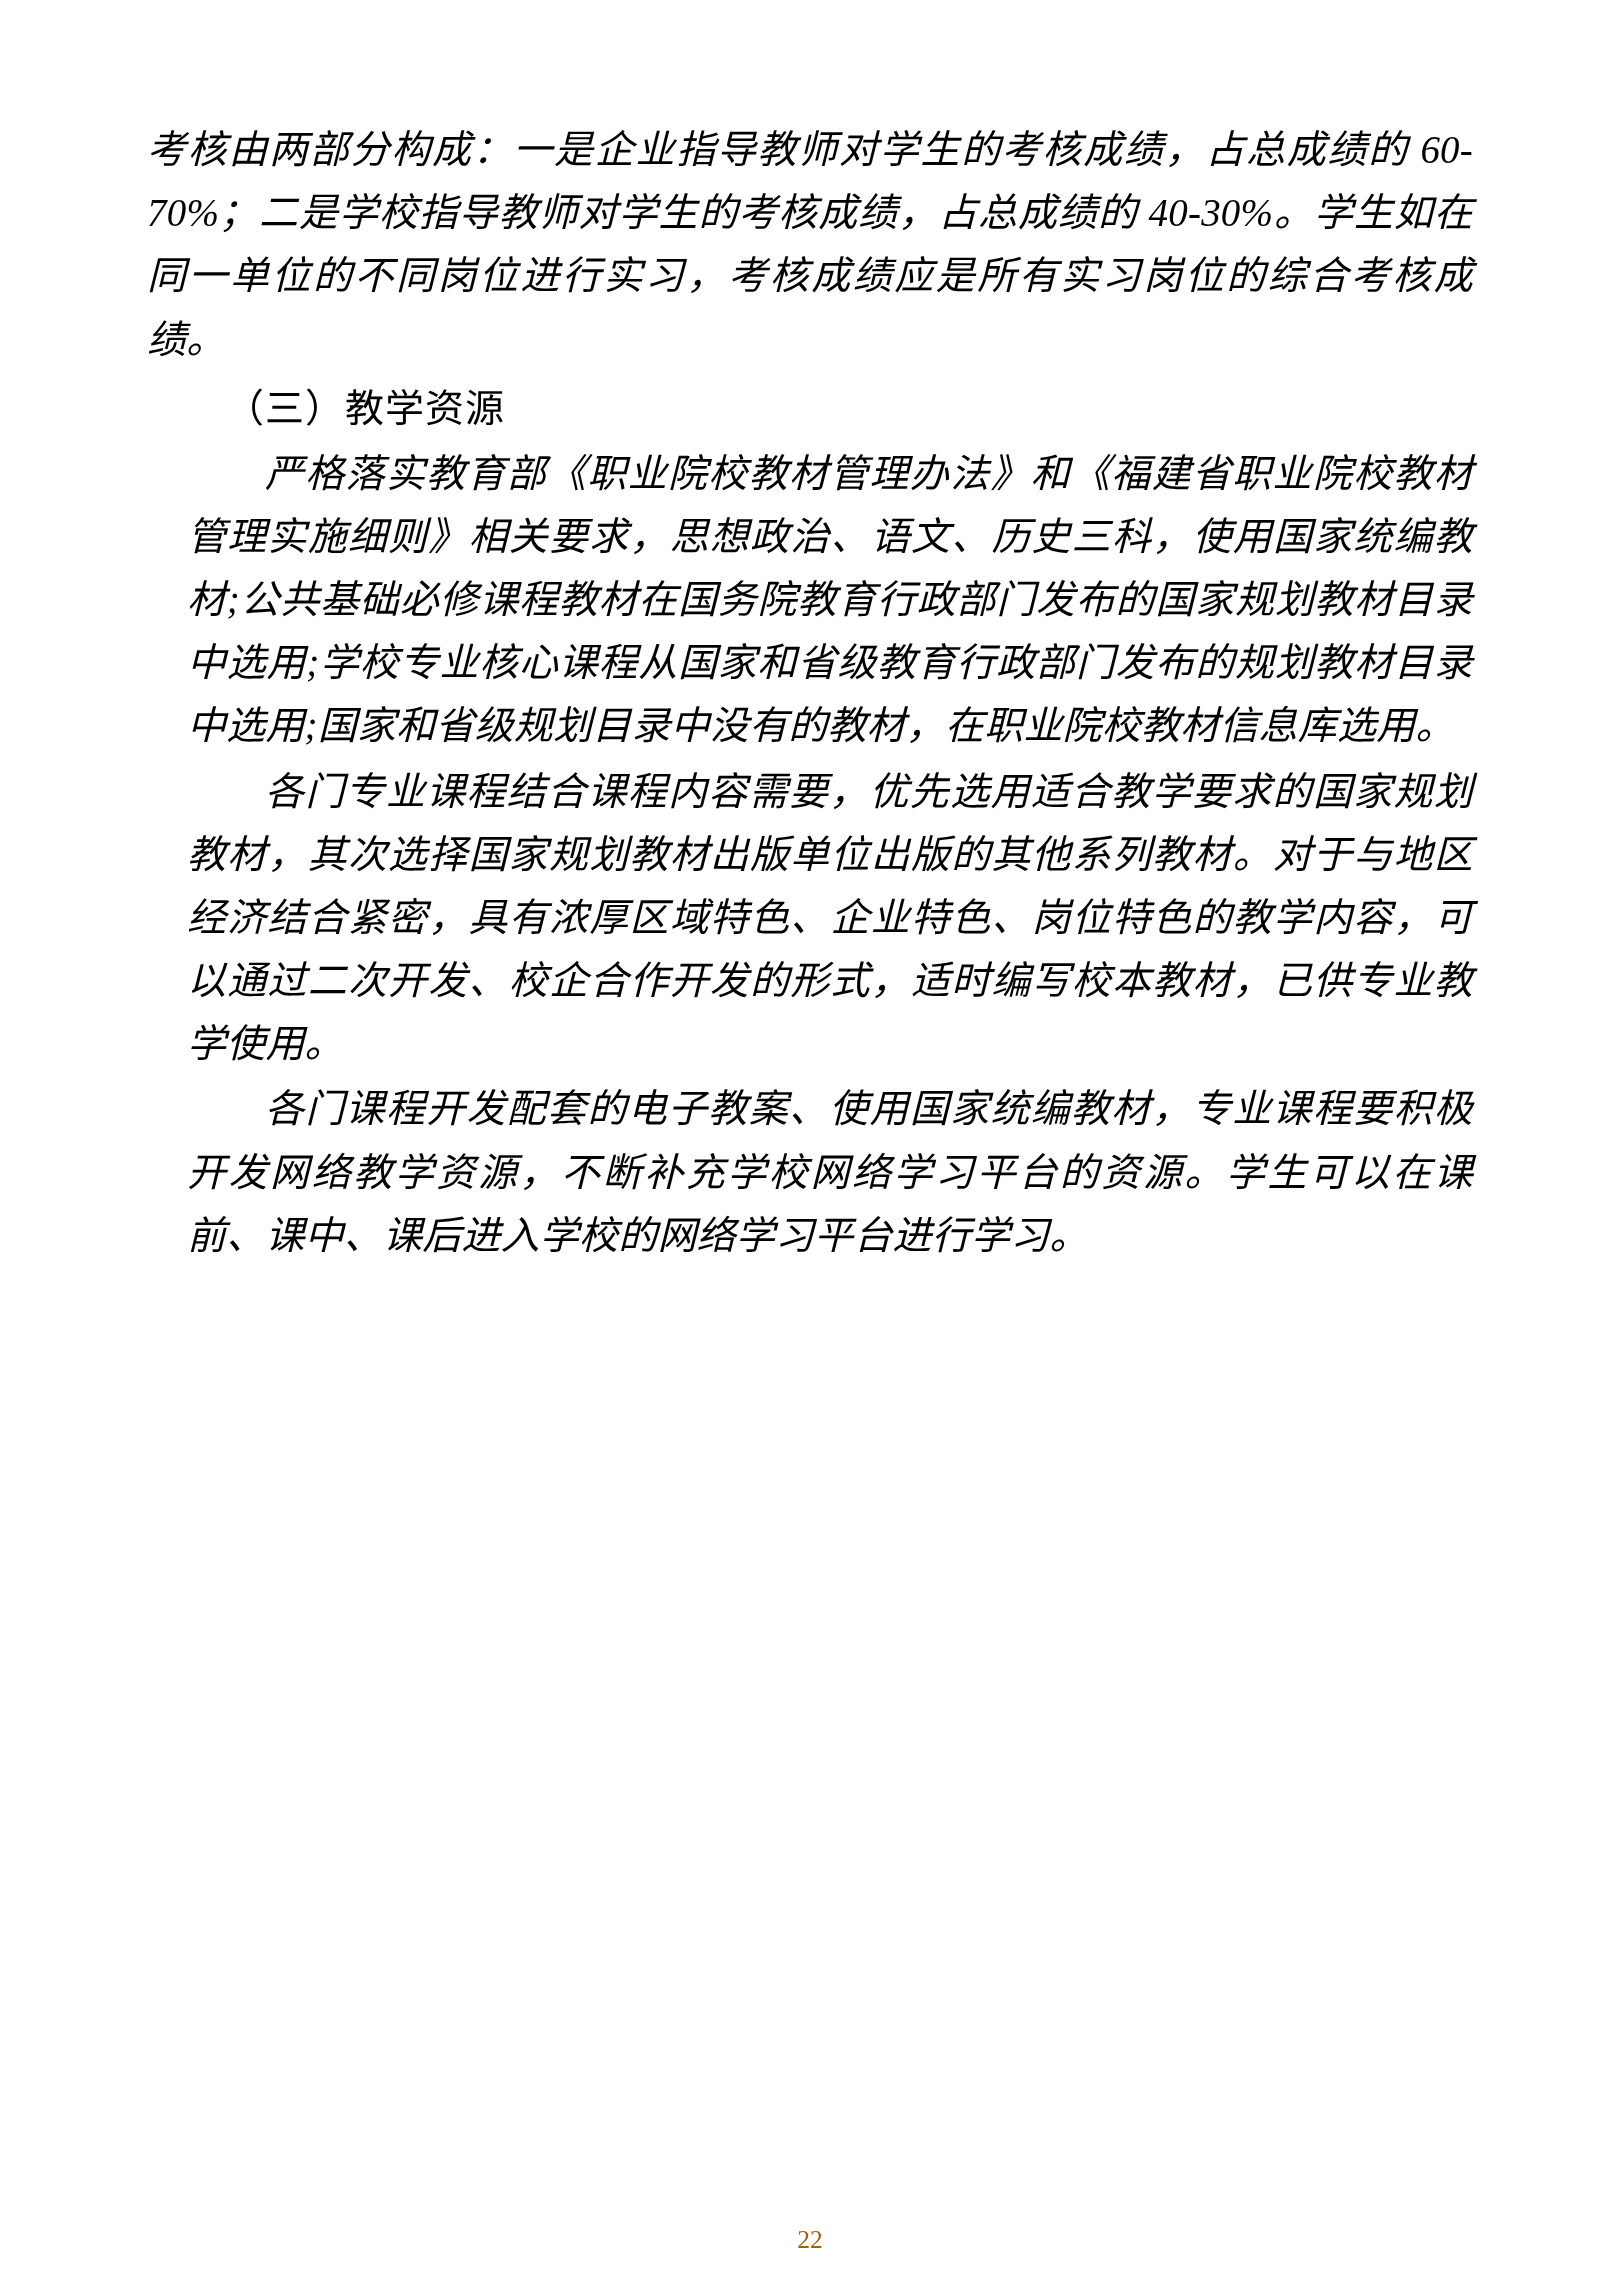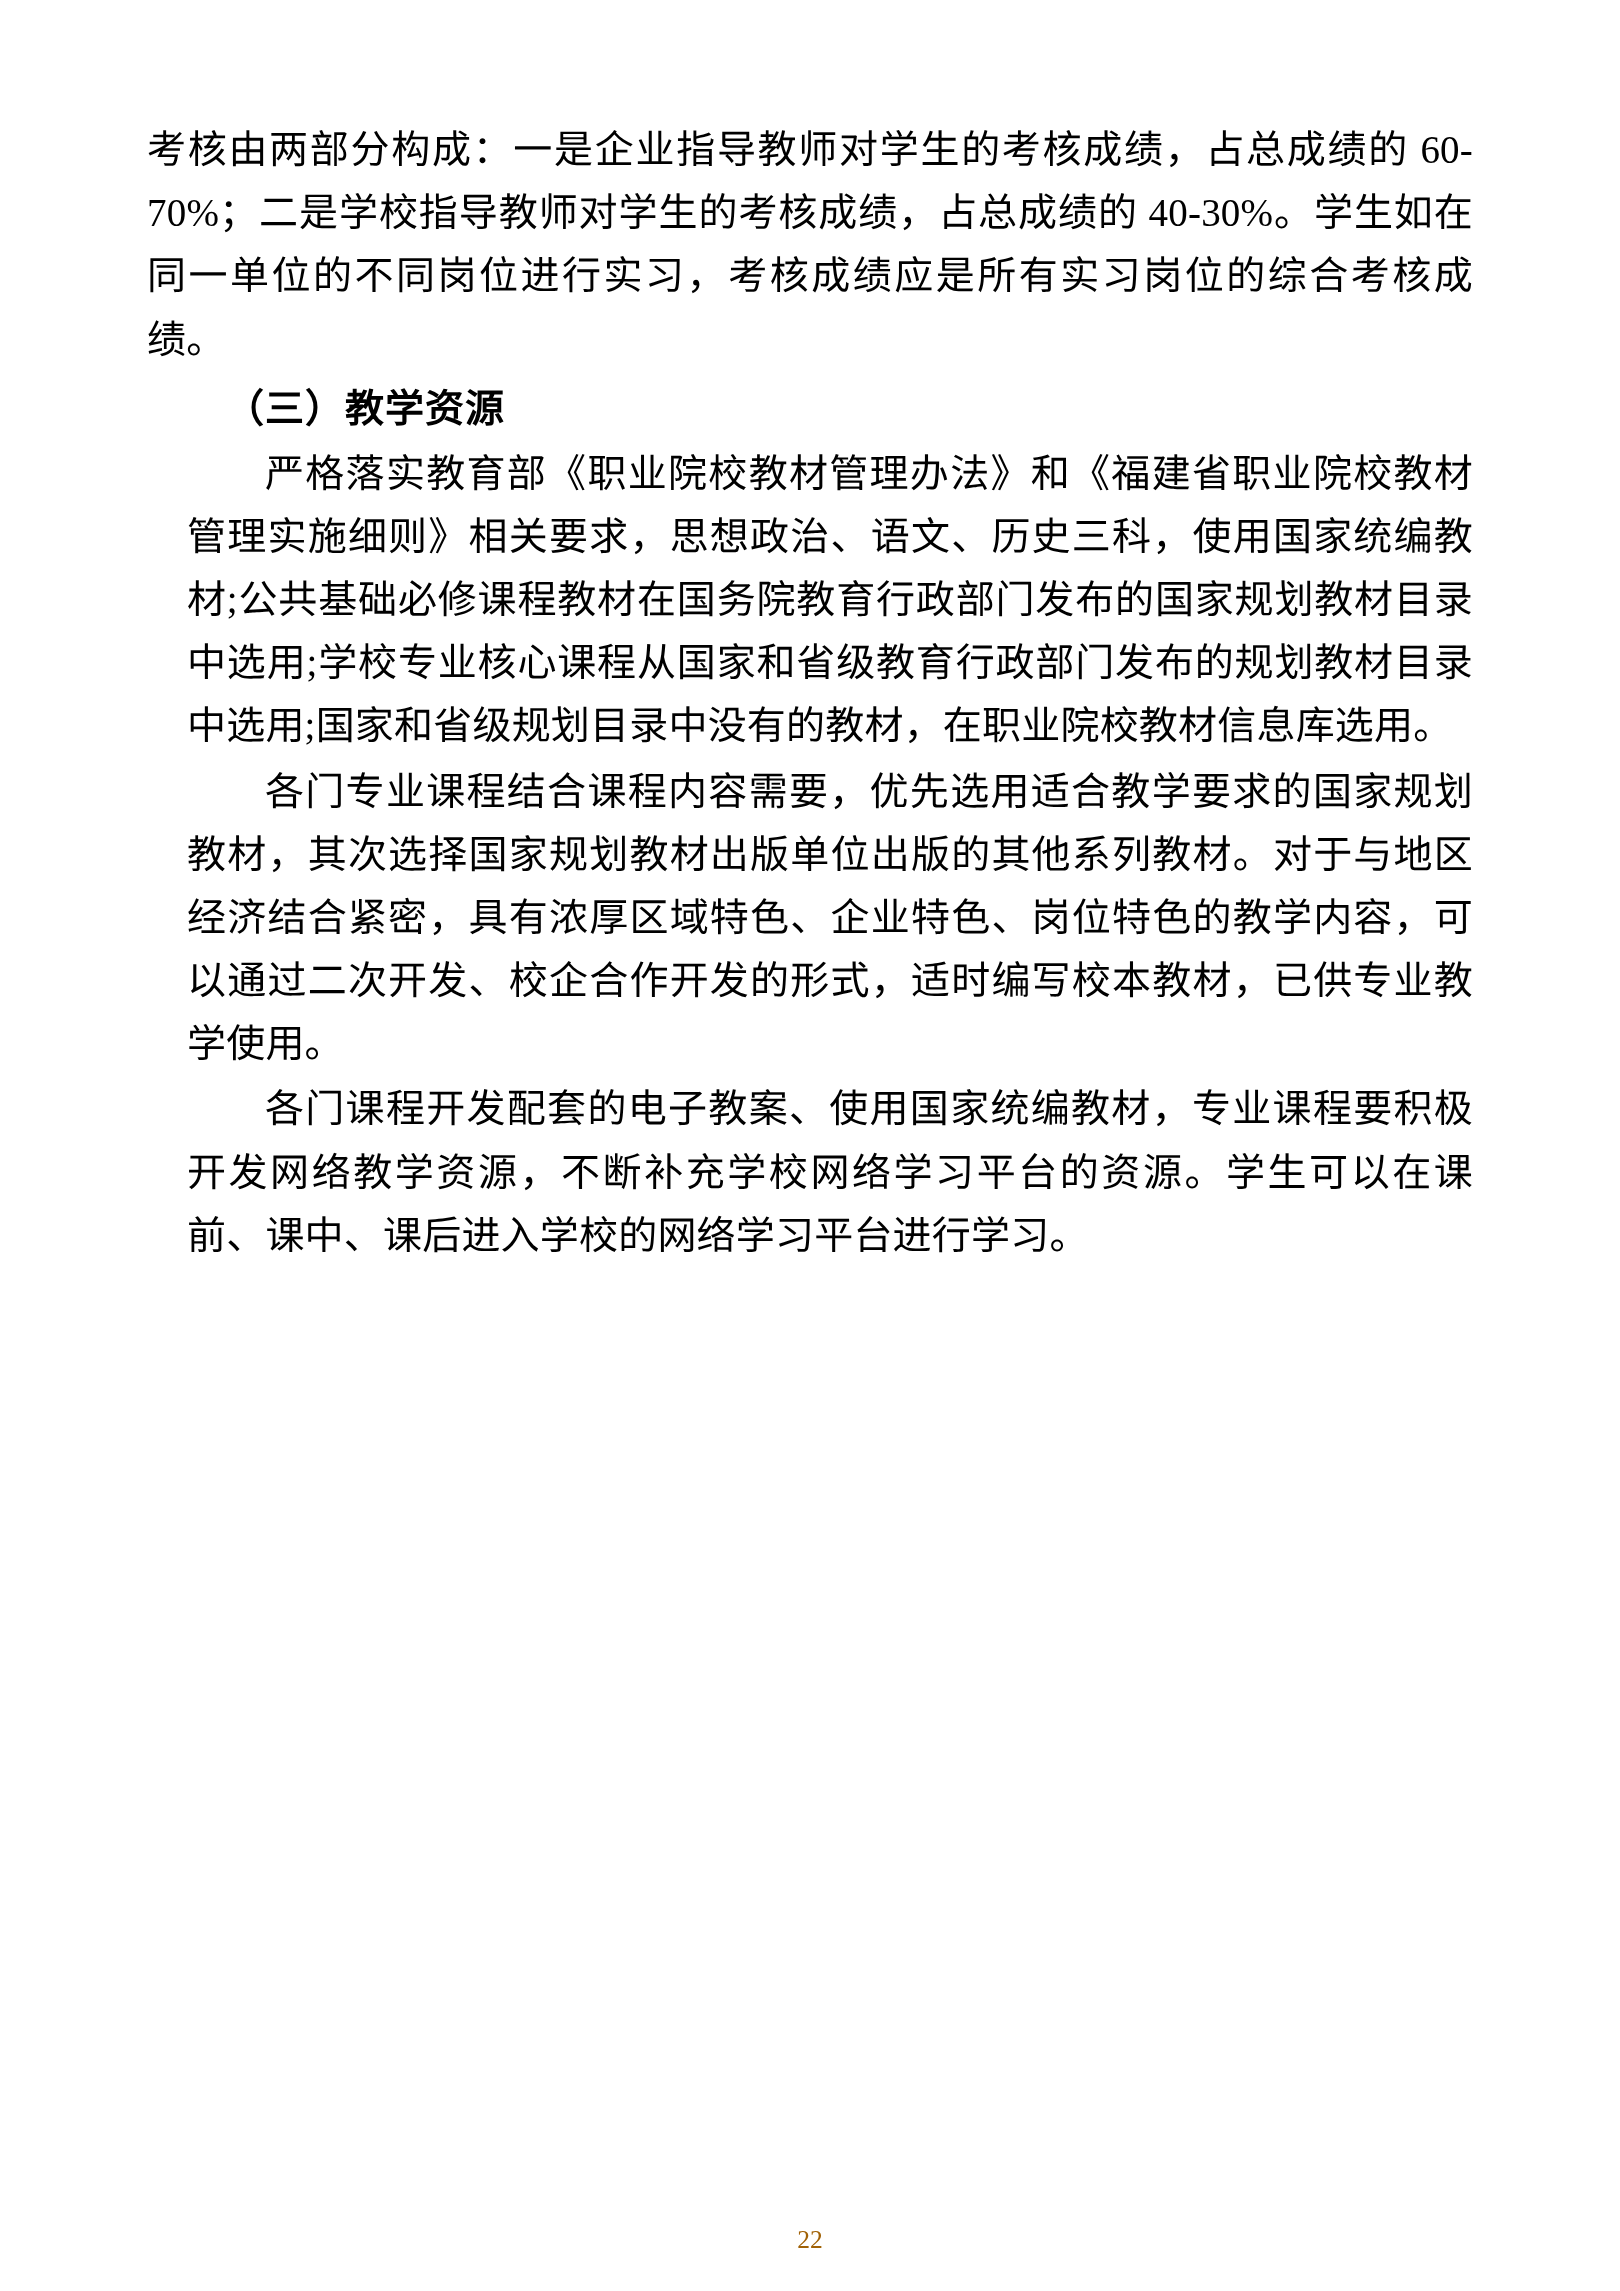--- a/index.html
+++ b/index.html
@@ -18,29 +18,30 @@
     color: #000000;
     overflow: hidden;
   }
   .body-text {
     font-size: 39px;
     line-height: 1.62;
     text-align: justify;
     text-justify: inter-ideograph;
     letter-spacing: 0.2px;
     margin: 0 0 2px 0;
+    font-style: italic;
   }
   .indent {
     text-indent: 78px;
     margin-left: 40px;
   }
   .heading {
     font-size: 39px;
     line-height: 1.62;
-    font-weight: bold;
+    font-weight: normal;
     text-indent: 78px;
     margin: 5.9px 0 2px 0;
     letter-spacing: 1px;
   }
   .page-number {
     position: absolute;
     left: 0;
     right: 0;
     bottom: 37px;
     text-align: center;

